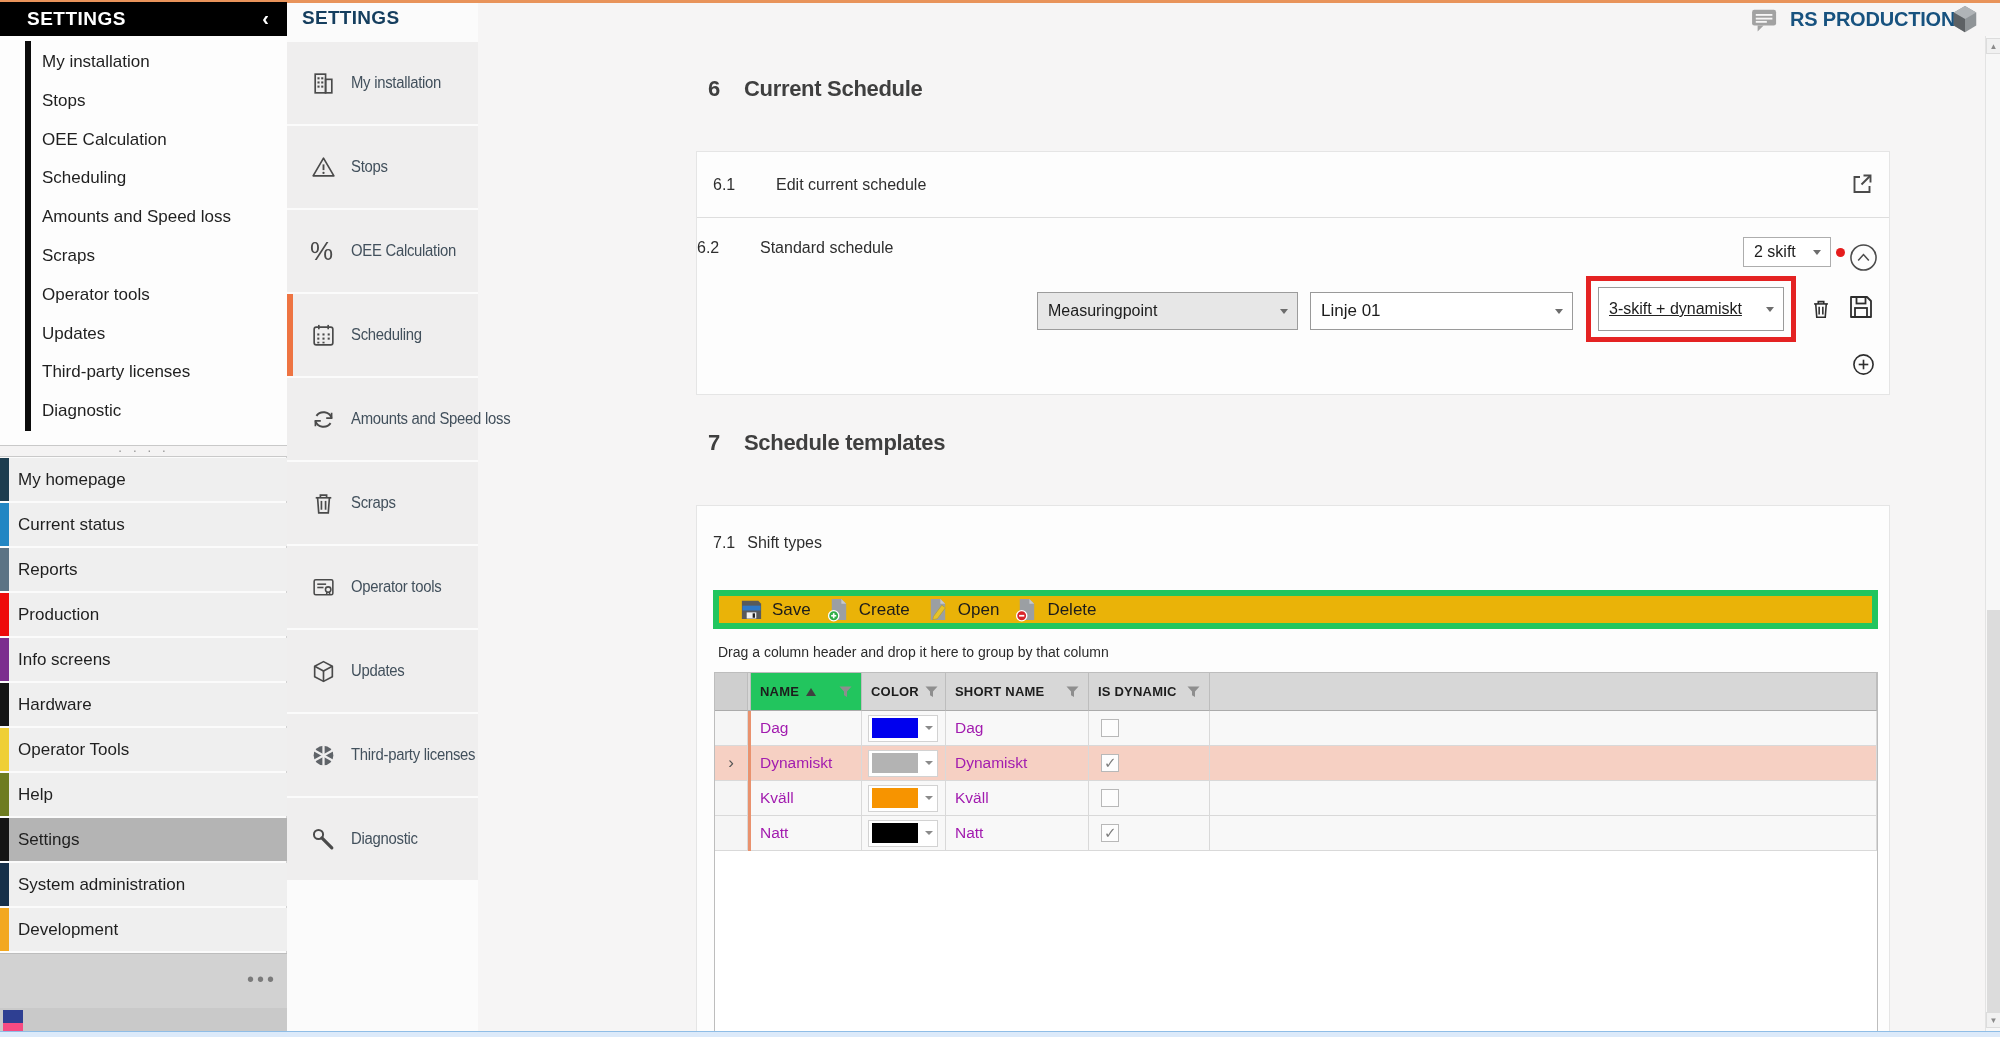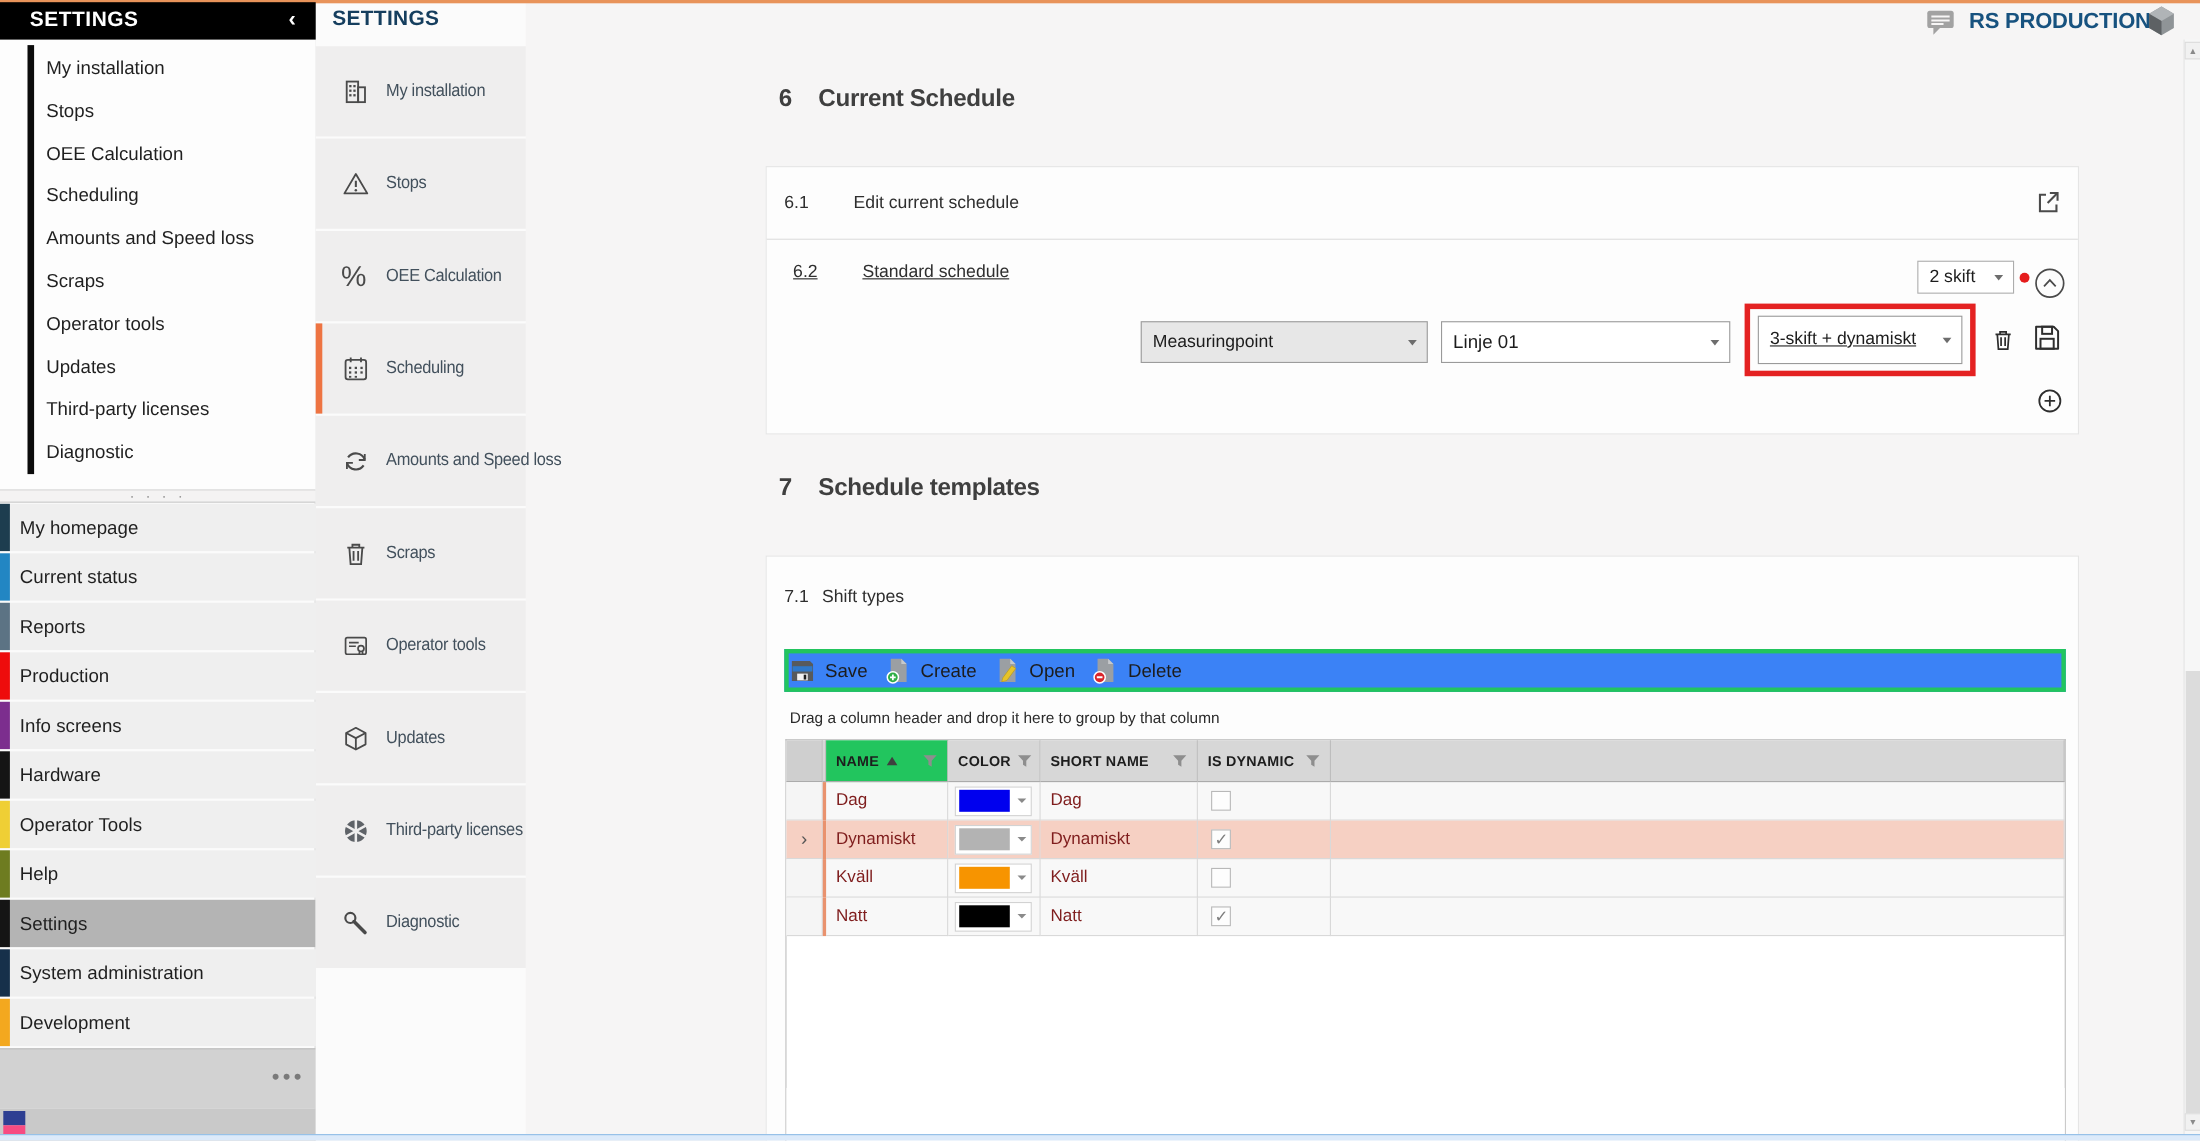--- a/index.html
+++ b/index.html
@@ -66,21 +66,21 @@
   .card { position:absolute; left:696px; width:1194px; background:#fdfdfd; border:1px solid #e5e5e5;margin-top:23px; }
   #card1 { top:128px; height:244px; }
   #card2 { top:482px; height:548px; }
 
   .row-num { font-size:16px; color:#2e2e2e; }
   .row-lbl { font-size:16px; color:#2e2e2e; }
 
   #row61 { position:absolute; left:16px; top:24px; display:flex; }
   #row61 .row-num { width:63px; }
   #divider61 { position:absolute; left:0; top:65px; width:100%; height:1px; background:#dedede; }
-  #row62 { position:absolute; left:24px; top:87px; display:flex;text-decoration:underline; }
+  #row62 { position:absolute; left:0; top:87px; display:flex; }
   #row62 .row-num { width:63px; }
 
   #extlink-btn { position:absolute; left:1152px; top:19px; width:26px; height:26px; cursor:pointer; }
 
   .fake-select { position:relative; background:#fff; border:1px solid #9a9a9a; display:flex; align-items:center; cursor:pointer; }
   .fake-select .sel-lbl { padding-left:10px; font-size:16px; color:#1c1c1c; white-space:nowrap; }
   .fake-select .caret { position:absolute; right:9px; top:50%; margin-top:-2px; width:0; height:0; border-left:4.5px solid transparent; border-right:4.5px solid transparent; border-top:5px solid #6d6d6d; }
 
   #shift-count-select { position:absolute; left:1046px; top:85px; width:88px; height:30px; border-color:#adadad; }
   #red-dot { position:absolute; left:1139px; top:96px; width:9px; height:9px; border-radius:50%; background:#e51c1c; }
@@ -92,42 +92,42 @@
   #red-frame { position:absolute; left:889px; top:124px; width:210px; height:66px; border:5px solid #e42222; }
   #schedule-select { position:absolute; left:7px; top:6px; width:186px; height:44px;text-decoration:underline; }
   #trash-btn { position:absolute; left:1112px; top:143px; width:24px; height:28px; cursor:pointer; }
   #savedisk-btn { position:absolute; left:1150px; top:141px; width:28px; height:28px; cursor:pointer; }
   #add-btn { position:absolute; left:1155px; top:201px; width:23px; height:23px; cursor:pointer; }
 
   
   #row71 { position:absolute; left:16px; top:28px; display:flex; }
   #row71 .row-num { margin-right:12px; }
 
-  #toolbar { position:absolute; left:16px; top:84px; width:1165px; height:39px; background:#3b82f6; border:4px solid #22c55e; display:flex; align-items:center; padding-left:0; gap:15px; }
+  #toolbar { position:absolute; left:16px; top:84px; width:1165px; height:39px; background:#eab308; border:6px solid #22c55e; display:flex; align-items:center; padding-left:20px; gap:15px; }
   .tb-btn { display:flex; align-items:center; gap:8px; cursor:pointer; }
   .tb-btn .tlbl { font-size:17px; color:#1c1c1c; }
 
   #group-hint { position:absolute; left:21px; top:138px; font-size:14px; color:#2b2b2b; }
 
   
   #grid { position:absolute; left:17px; top:166px; width:1164px; height:381px; background:#fff; border:1px solid #bdbdbd; border-bottom:none; }
   .grow { display:grid; grid-template-columns:33px 3px 111px 84px 143px 121px 1fr; }
   .gh { height:38px; }
   .gr { height:35px; background:#f8f8f8; }
   .gc { border-right:1px solid #d9d9d9; border-bottom:1px solid #d9d9d9; display:flex; align-items:center; overflow:hidden; }
   .stripe { background:#e9926e; border-right:none; border-bottom:none; }
   .gh .gc { background:#d7d7d7; border-right:1px solid #bdbdbd; border-bottom:1px solid #ababab; font-size:13px; font-weight:bold; color:#1d1d1d; letter-spacing:.2px; }
   .gh .gc.exp { background:#cfcfcf; }
   .gh .gc.sorted { background:#22c55e; }
   .gh .hlbl { padding-left:9px; }
   .gh .hspacer { flex:1; }
   .gh .sorticon { margin-left:7px; cursor:pointer; }
   .gh .funnel { margin:0 9px 0 6px; cursor:pointer; }
   .gc.exp { background:#f5f5f5; justify-content:center; font-size:17px; color:#555; cursor:pointer; }
-  .cellpad { padding-left:9px; font-size:15.5px; color:#7f1d1d; }
+  .cellpad { padding-left:9px; font-size:15.5px; color:#a21caf; }
   .gr.selected .gc { background:#f6d0c3; }
   .gr.selected .gc.stripe { background:#e9926e; }
 
   .swatch-ctl { margin-left:6px; width:70px; height:27px; background:#fff; border:1px solid #d2d2d2; display:flex; align-items:center; cursor:pointer; }
   .swatch { width:46px; height:20px; margin-left:3px; }
   .swatch-ctl .caret { margin-left:7px; width:0; height:0; border-left:4px solid transparent; border-right:4px solid transparent; border-top:4.5px solid #8a8a8a; }
 
   .cbx { width:18px; height:18px; margin-left:12px; background:#fdfdfd; border:1px solid #b8b8b8; position:relative; cursor:pointer; }
   .cbx.checked::after { content:"✓"; position:absolute; left:2px; top:-1px; font-size:15px; color:#7d7d7d; }
 

